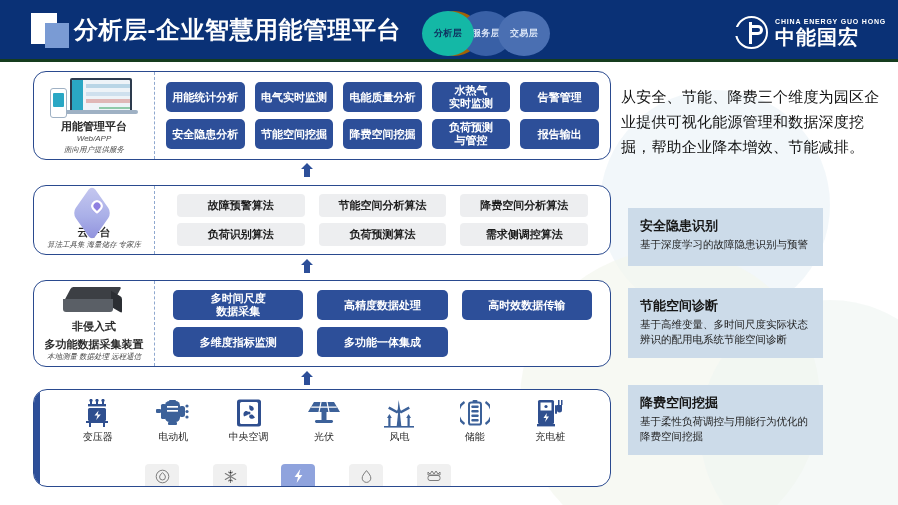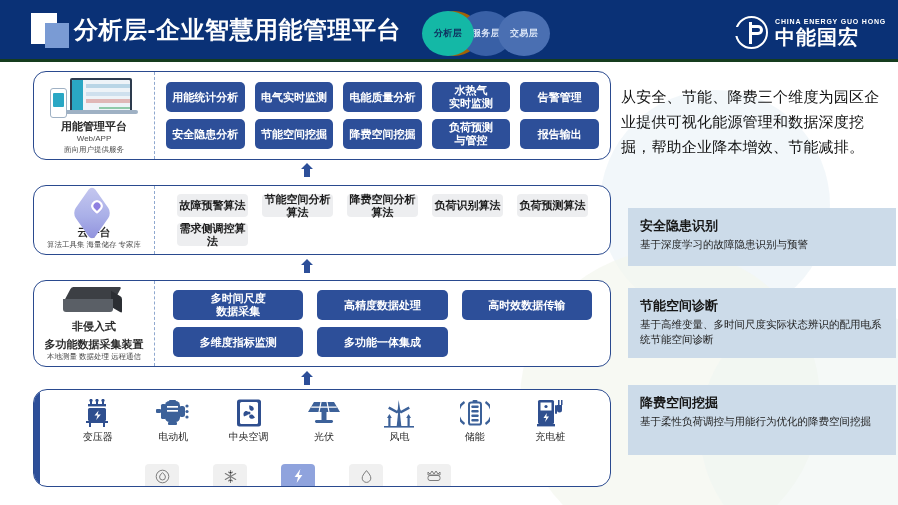--- a/index.html
+++ b/index.html
@@ -180,20 +180,21 @@
     color: #2b2b2b;
     margin-top: 4px;
     line-height: 14px;
     text-align: center;
   }
   .id-sub {
     font-size: 7.5px;
     color: #4a4a4a;
     line-height: 11px;
     text-align: center;
+    font-style: italic;
   }
   .id-sub.en { font-size: 8px; }
 
   .tag-grid {
     flex: 1;
     display: grid;
     gap: 7px 10px;
     padding: 9px 11px;
     box-sizing: border-box;
     align-content: center;
@@ -274,21 +275,21 @@
     position: absolute;
     left: 2px; top: 4px;
     width: 11px; height: 14px;
     background: #2aa7c4;
     border-radius: 1px;
   }
 
   
   #panel-cloud { top: 185px; height: 70px; }
   #panel-cloud .tag-grid {
-    grid-template-columns: repeat(5, 1fr);
+    grid-template-columns: repeat(3, 1fr);
     grid-auto-rows: 23px;
     gap: 6px 14px;
     padding: 8px 22px;
   }
   #panel-cloud .tag { font-size: 11px; border-radius: 4px; }
   .cloud-icon {
     width: 56px; height: 40px;
     position: relative;
   }
   .cloud-icon .box {
@@ -428,21 +429,21 @@
     width: 263px;
     font-size: 15px;
     line-height: 25px;
     color: #111111;
     z-index: 4;
     letter-spacing: .2px;
   }
   .rcard {
     position: absolute;
     left: 628px;
-    width: 268px;
+    width: 195px;
     background: #ccdbe9;
     padding: 9px 12px 16px 12px;
     box-sizing: border-box;
     z-index: 4;
   }
   .rcard .rtitle {
     font-size: 13px;
     font-weight: bold;
     color: #161616;
     line-height: 18px;

